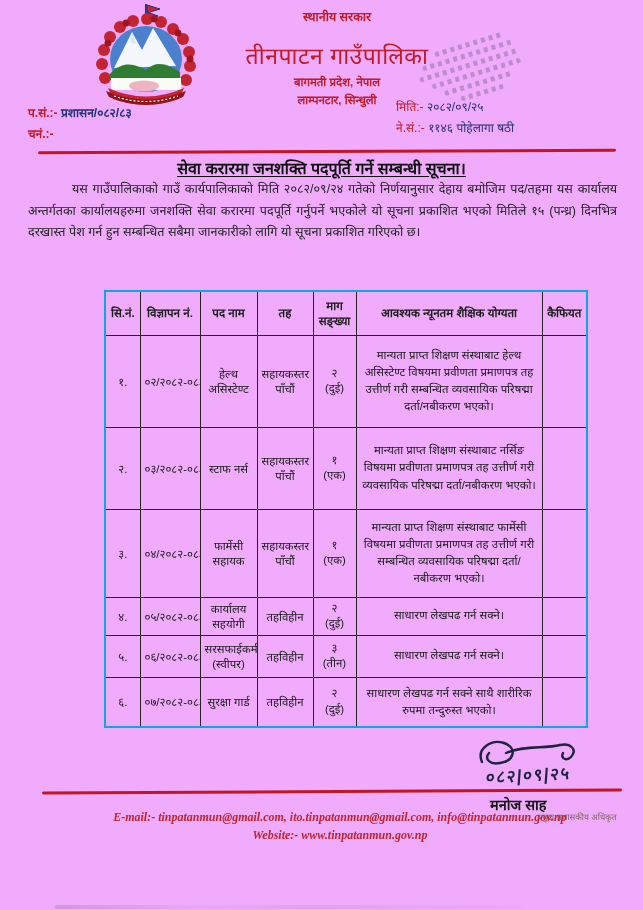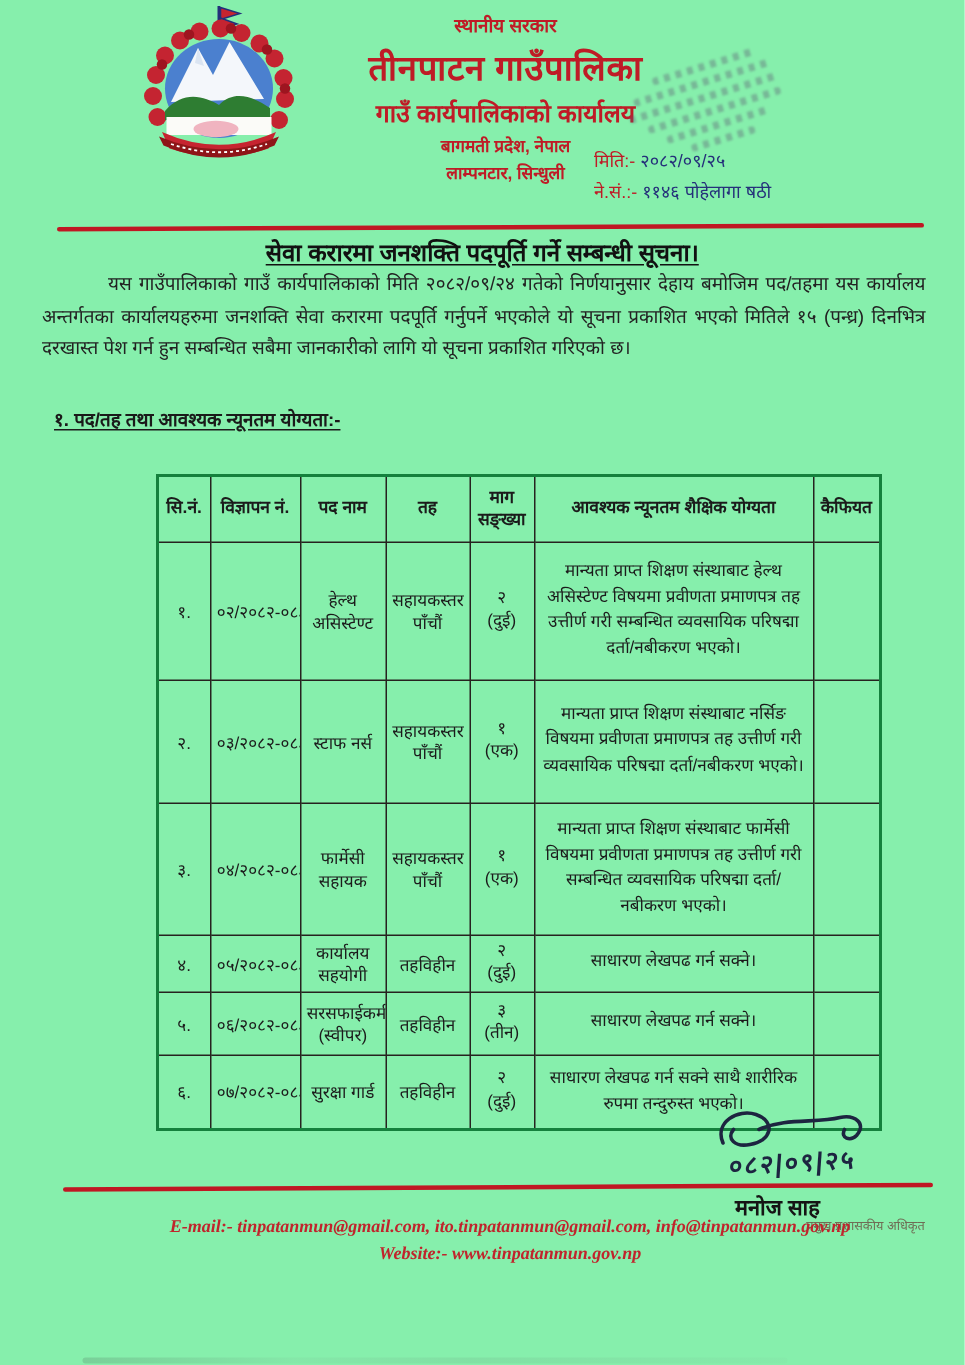--- a/index.html
+++ b/index.html
@@ -4,27 +4,27 @@
 <style>
   html,body{margin:0;padding:0;}
   body{
     width:643px;height:910px;
     background:#ffffff;
     font-family:"Liberation Sans","DejaVu Sans",sans-serif;
     color:#1c1c1c;
     position:relative;
     overflow:hidden;
   }
-  .page{position:absolute;inset:0;background:#86efac;}
+  .page{position:absolute;inset:0;background:#f0abfc;}
 
   
   .emblem{position:absolute;left:84px;top:4px;width:124px;height:110px;}
   .head-center{position:absolute;left:212px;top:8px;width:250px;text-align:center;color:#bf1b26;}
   .gov-label{font-size:12.5px;font-weight:bold;}
-  .muni-name{font-size:23px;font-weight:bold;margin-top:3px;letter-spacing:.5px;}
+  .muni-name{font-size:23px;font-weight:normal;margin-top:14px;letter-spacing:.5px;}
   .office-name{font-size:16.5px;font-weight:bold;margin-top:3px;}
   .addr{font-size:11.5px;font-weight:bold;margin-top:3px;}
 
   .stamp{
     position:absolute;left:418px;top:36px;width:118px;height:86px;
     transform:rotate(-17deg);opacity:.55;filter:blur(.6px);
   }
   .stamp .sline{
     height:5px;margin:5px 0;border-radius:2px;
     background:repeating-linear-gradient(90deg,rgba(92,86,112,.65) 0 4px,transparent 4px 8px);
@@ -61,21 +61,21 @@
   table.vac{
     position:absolute;left:104px;top:290px;width:482px;
     border-collapse:collapse;table-layout:fixed;
     font-size:11.4px;color:#1b1b1b;
   }
   table.vac th,table.vac td{
     border:1px solid #26221f;
     padding:2px 4px;vertical-align:middle;text-align:center;
     overflow:hidden;
   }
-  table.vac{border:2px solid #15803d;margin-top:26px;}
+  table.vac{border:2px solid #0ea5e9;}
   table.vac th{font-weight:bold;font-size:11.6px;line-height:1.35;}
   td.qual{text-align:justify;line-height:1.5;padding:3px 6px;}
   .cnt div{line-height:1.35;}
 
   
   .sig-scribble{position:absolute;left:468px;top:736px;}
   .sig-date{
     position:absolute;left:486px;top:763px;
     font-size:17px;font-weight:bold;color:#1d2440;
     transform:rotate(-3deg) skewX(-7deg);letter-spacing:1.5px;
@@ -140,55 +140,63 @@
       <ellipse cx="60" cy="82" rx="15" ry="5.5" fill="#f0b4c0"></ellipse>
       <path d="M24,84 Q62,101 100,84 L95,95 Q62,106 29,95 Z" fill="#c62430"></path>
       <path d="M22,87 Q62,104 102,87 L99,93 Q62,109 25,93 Z" fill="#8e1518"></path>
       <path d="M30,92 Q62,103 94,92" stroke="#ffffff" stroke-width="1.2" fill="none" stroke-dasharray="2 2"></path>
     </svg>
   </div>
 
   <div class="head-center">
     <div class="gov-label">स्थानीय सरकार</div>
     <div class="muni-name">तीनपाटन गाउँपालिका</div>
-    <div class="office-name">गाउँ कार्यपालिकाको कार्यालय</div>
     <div class="addr">बागमती प्रदेश, नेपाल</div>
     <div class="addr">लाम्पनटार, सिन्धुली</div>
   </div>
 
   <div class="stamp">
     <div class="sline" style="width:70px;margin-left:26px;"></div>
     <div class="sline" style="width:96px;margin-left:10px;"></div>
     <div class="sline" style="width:104px;margin-left:4px;"></div>
     <div class="sline" style="width:92px;margin-left:14px;"></div>
     <div class="sline" style="width:72px;margin-left:24px;"></div>
     <div class="sline" style="width:44px;margin-left:38px;"></div>
   </div>
 
+  <div class="ref-left">
+    <div>
+      <span class="lbl">प.सं.:-</span>
+      <span class="val">प्रशासन/०८२/८३</span>
+    </div>
+    <div>
+      <span class="lbl">चनं.:-</span>
+      <span class="val"></span>
+    </div>
+  </div>
 
   <div class="ref-right">
     <div>
       <span class="lbl">मिति:-</span>
       <span class="val">२०८२/०९/२५</span>
     </div>
     <div>
       <span class="lbl">ने.सं.:-</span>
       <span class="val">११४६ पोहेलागा षठी</span>
     </div>
   </div>
 
   <div class="redline top"></div>
 
   <div class="notice-title">
     <span>सेवा करारमा जनशक्ति पदपूर्ति गर्ने सम्बन्धी सूचना।</span>
   </div>
 
   <div class="notice-body">यस गाउँपालिकाको गाउँ कार्यपालिकाको मिति २०८२/०९/२४ गतेको निर्णयानुसार देहाय बमोजिम पद/तहमा यस कार्यालय अन्तर्गतका कार्यालयहरुमा जनशक्ति सेवा करारमा पदपूर्ति गर्नुपर्ने भएकोले यो सूचना प्रकाशित भएको मितिले १५ (पन्ध्र) दिनभित्र दरखास्त पेश गर्न हुन सम्बन्धित सबैमा जानकारीको लागि यो सूचना प्रकाशित गरिएको छ।</div>
 
-  <div class="section-heading">१. पद/तह तथा आवश्यक न्यूनतम योग्यता:-</div>
 
   <table class="vac">
     <colgroup>
       <col style="width:35px">
         <col style="width:60px">
         <col style="width:57px">
         <col style="width:56px">
       <col style="width:43px">
         <col style="width:186px">
         <col style="width:45px">

